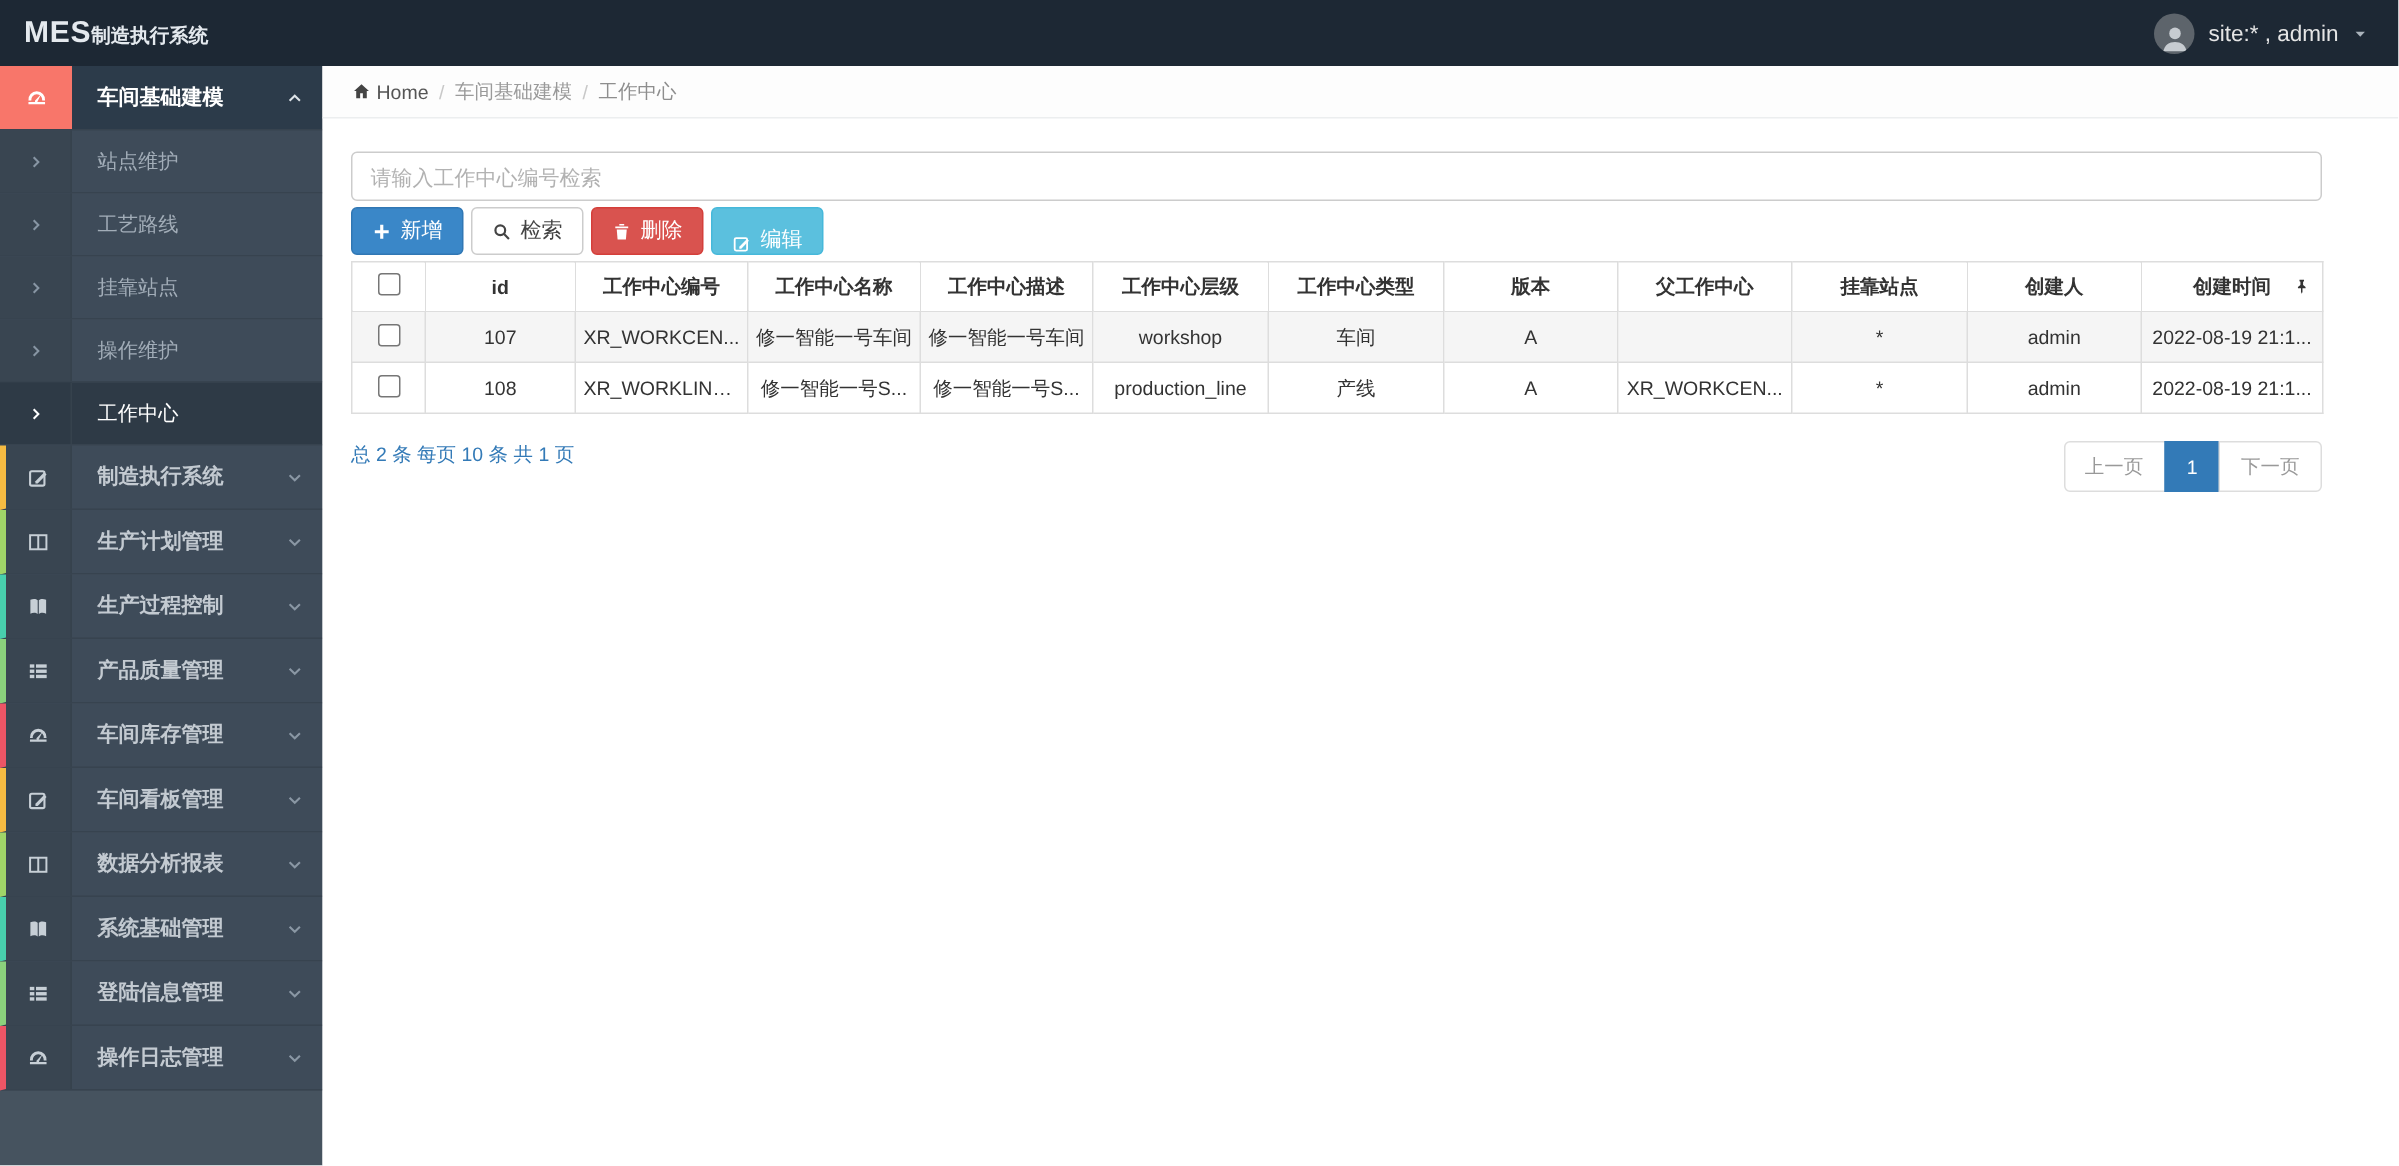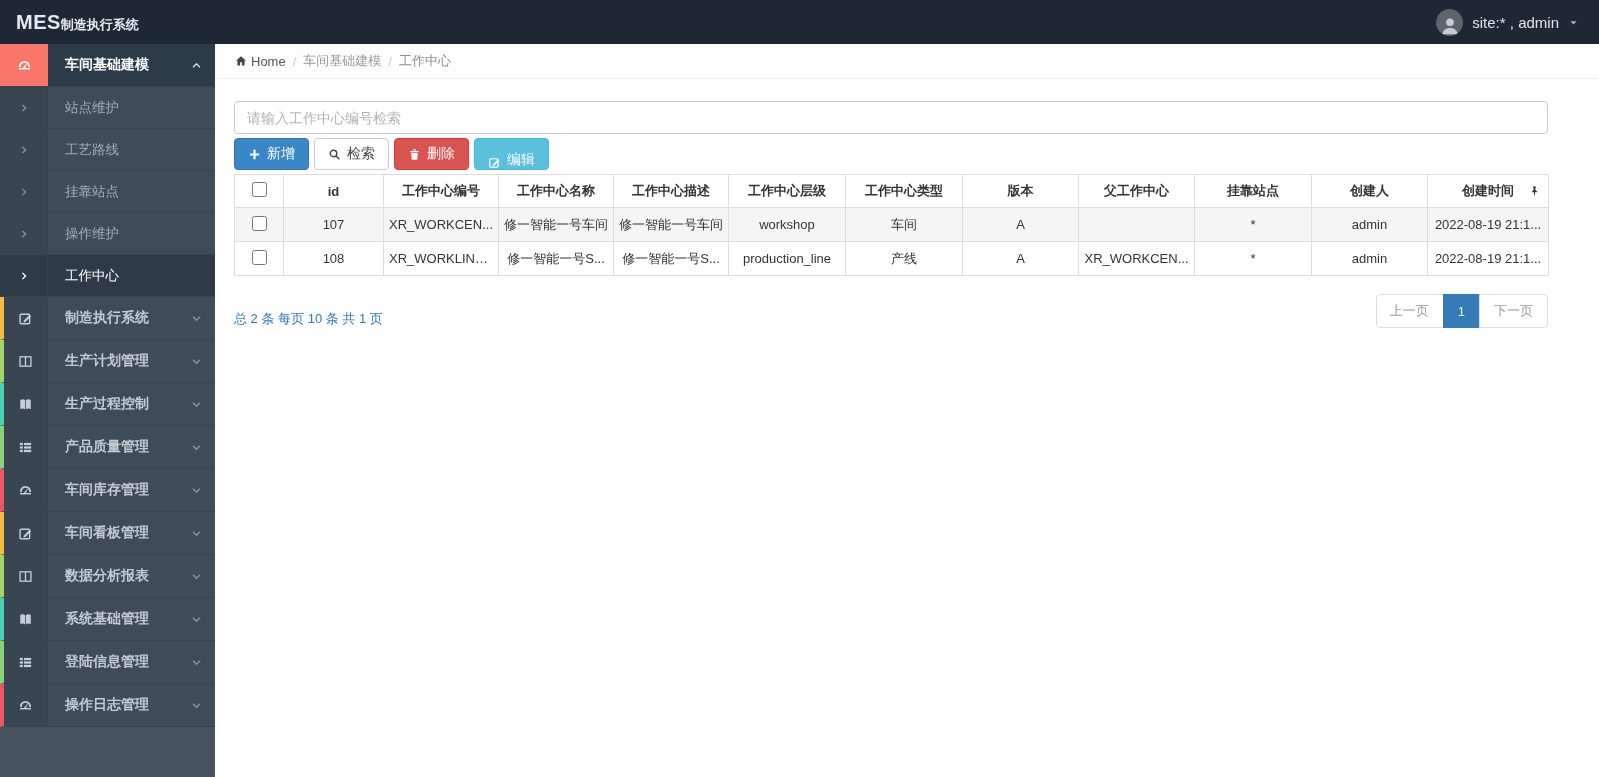--- a/index.html
+++ b/index.html
@@ -67,21 +67,21 @@
 
   table { margin-top:4px; width:100%; border-collapse:collapse; table-layout:fixed; }
   th, td { border:1px solid #ddd; text-align:center; font-size:13px; color:#333; padding:0 5px; overflow:hidden; white-space:nowrap; text-overflow:ellipsis; }
   th { height:33px; font-weight:bold; position:relative; background:#fff; }
   td { height:34px; background:#fff; }
   tbody tr:nth-child(odd) td { background:#f5f5f5; }
   input[type=checkbox] { width:15px; height:15px; cursor:pointer; }
   .pin { position:absolute; right:8px; top:50%; transform:translateY(-50%); color:#333; cursor:pointer; }
   .pin svg { width:11px; height:11px; }
 
-  .pagi-row { margin-top:18px; display:flex; justify-content:space-between; align-items:flex-end; }
+  .pagi-row { margin-top:18px; display:flex; justify-content:space-between; align-items:flex-start; }
   .pagi-info { color:#337ab7; font-size:13px; }
   .pager { display:flex; }
   .page-btn { padding:7px 14px; border:1px solid #ddd; background:#fff; color:#999; font-size:13px; margin-left:-1px; cursor:pointer; font-family:inherit; }
   .page-btn.first { border-radius:4px 0 0 4px; margin-left:0;padding-left:13px; }
   .page-btn.last  { border-radius:0 4px 4px 0; }
   .page-btn.active { background:#337ab7; border-color:#337ab7; color:#fff; }
 </style>
 </head>
 <body>
 

